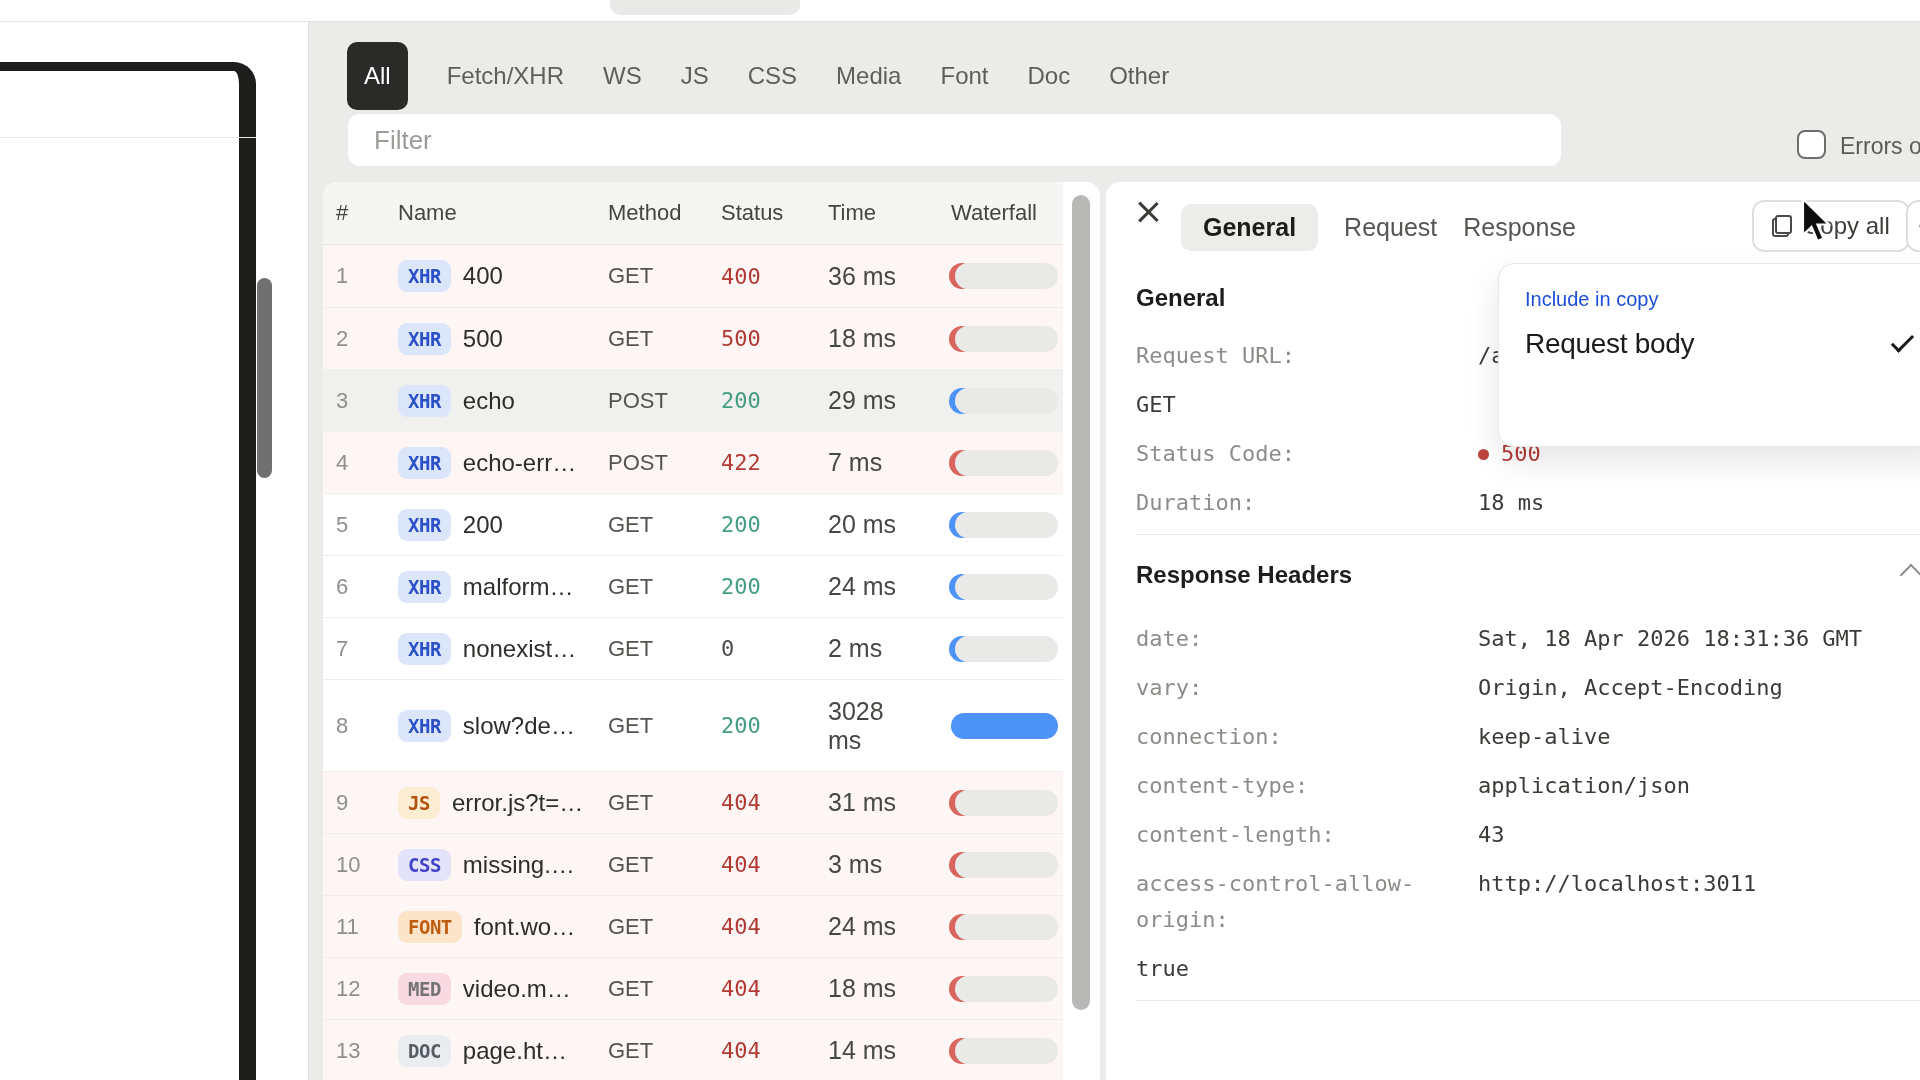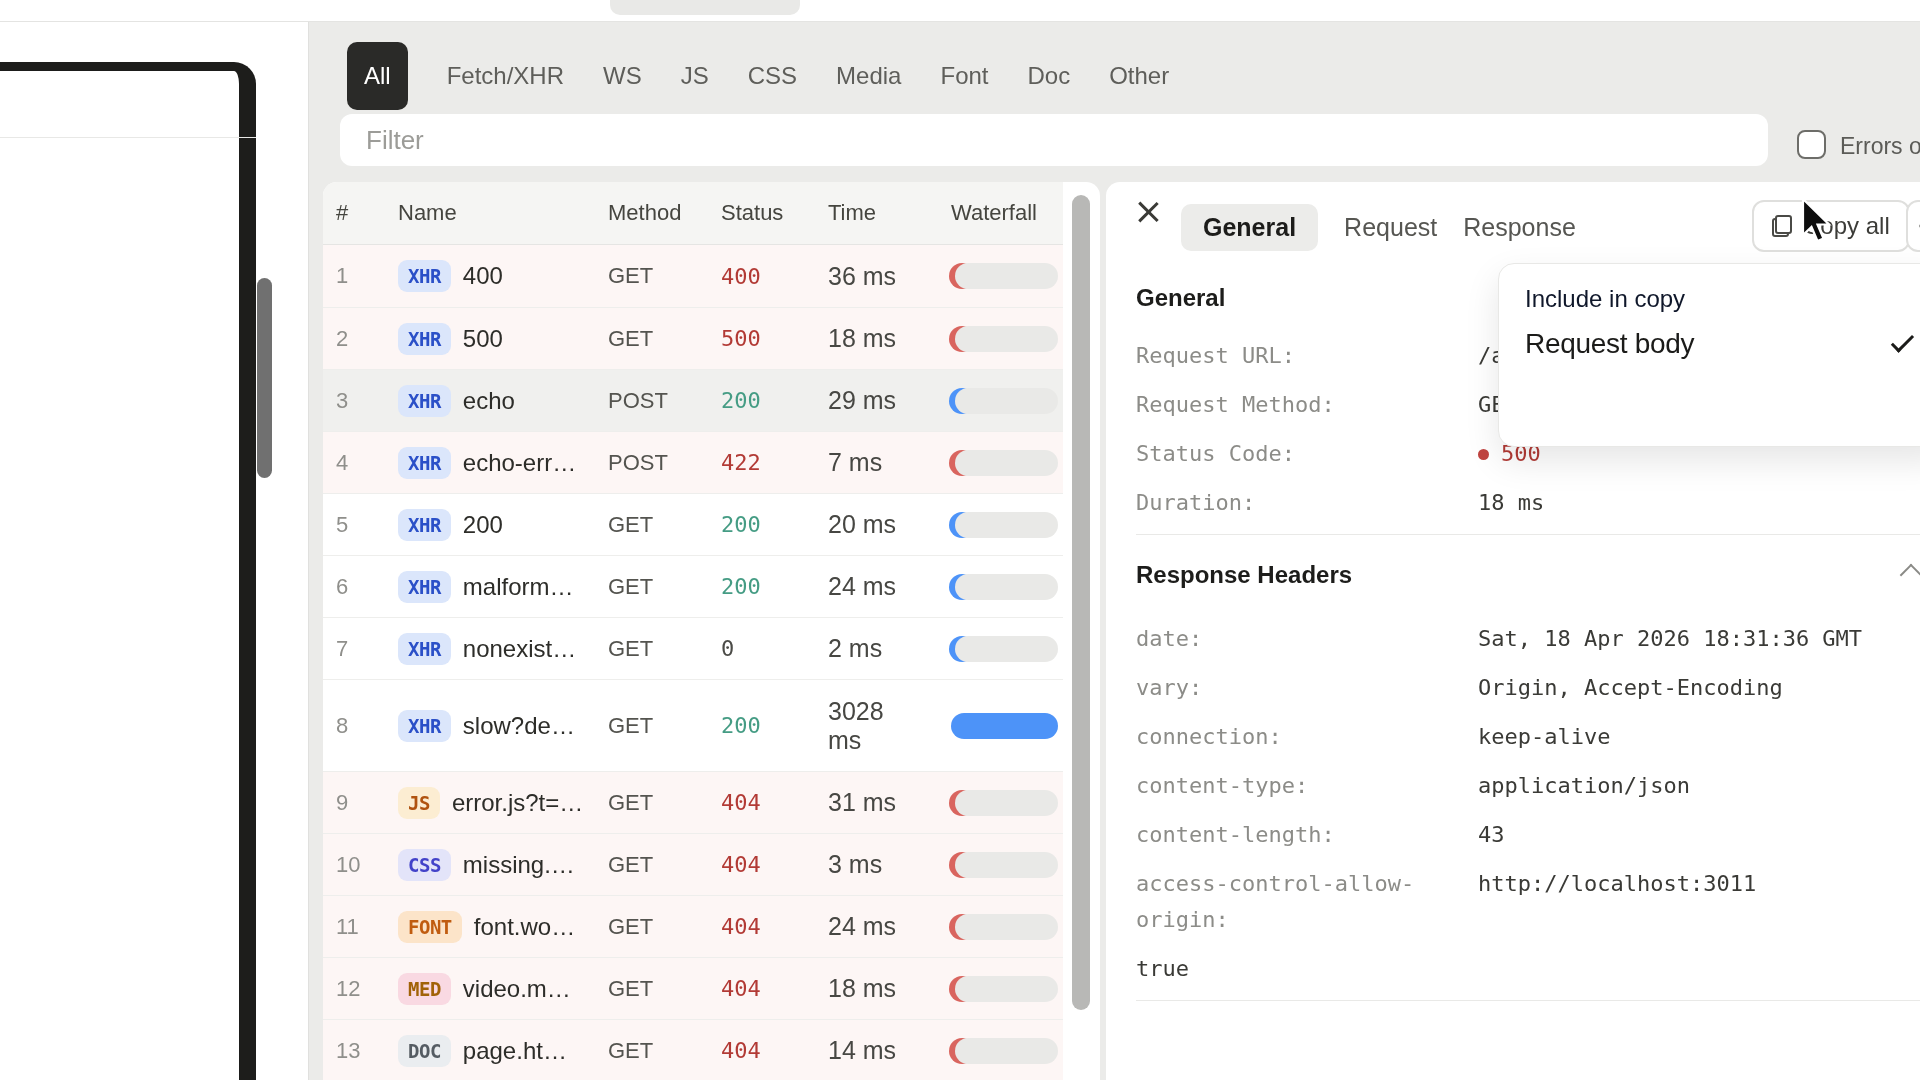--- a/index.html
+++ b/index.html
@@ -22,21 +22,21 @@
                      background:#e9e9e7; border-radius:0 0 10px 10px; }
   .dt-left-border { position:absolute; left:308px; top:22px; width:1px; height:1058px; background:#e0e0de; }
 
   
   .type-filters { position:absolute; left:347px; top:42px; display:flex; align-items:center; gap:39px;
                   font-size:24px; color:#5e5e5a; z-index:7; }
   .type-tab { padding:8px 0; cursor:default; white-space:nowrap; }
   .type-tab.active { background:#2a2a28; color:#fff; padding:20px 17px; border-radius:10px; }
 
   
-  .filter-input { position:absolute; left:340px; top:114px; width:1428px; height:52px;
+  .filter-input { position:absolute; left:348px; top:114px; width:1213px; height:52px;
                   background:#fff; border:none; border-radius:12px; padding:0 26px;
                   font-size:26px; font-family:"Liberation Sans",sans-serif; color:#3a3a36; outline:none; z-index:7; }
   .filter-input::placeholder { color:#9c9c98; }
   .errors-checkbox { position:absolute; left:1797px; top:130px; width:29px; height:29px;
                      border:2.5px solid #6d6d69; border-radius:8px; background:#fff; z-index:7; }
   .errors-label { position:absolute; left:1840px; top:133px; font-size:23px; color:#5b5b57;
                   white-space:nowrap; z-index:7; }
 
   
   .table-card { position:absolute; left:323px; top:182px; width:777px; height:898px;
@@ -104,21 +104,21 @@
                 margin:13px 12px 0 0; flex:none; }
   .v.red { color:#b23a35; }
   .divider { height:1px; background:#e9e9e7; margin-top:12px; }
   .rh-chevron { position:absolute; left:767px; top:6px; width:16px; height:16px;
                 border-left:2.5px solid #8a8a86; border-top:2.5px solid #8a8a86; transform:rotate(45deg); }
 
   
   .menu { position:absolute; left:1498px; top:263px; width:450px; height:184px; background:#fff;
           border:1px solid #e8e8e6; border-radius:16px; box-shadow:0 14px 34px rgba(0,0,0,.10);
           padding:16px 26px; z-index:40; }
-  .menu-title { font-size:24px; color:#0f172a; line-height:38px; }
+  .menu-title { font-size:20px; color:#1d4ed8; line-height:38px; }
   .menu-item { display:flex; align-items:center; justify-content:space-between; height:52px;
                font-size:28px; color:#1b1b19; letter-spacing:-0.3px; }
   .check-icon { width:22px; height:11px; border-left:3px solid #1b1b19; border-bottom:3px solid #1b1b19;
                 transform:rotate(-45deg) translateY(-5px); margin-right:4px; }
 
   
   .cursor { position:absolute; left:1800px; top:197px; z-index:100; }
 </style>
 </head>
 <body>
@@ -330,21 +330,21 @@
         <span class="c5">
           <div class="wf">
             <div class="wf-cap" style="background: rgb(217, 101, 95);"></div>
             <div class="wf-track"></div>
           </div>
         </span>
       </div>
       <div class="trow bg-error">
         <span class="c0 cell-num">12</span>
         <span class="c1">
-          <span class="badge" style="background: rgb(249, 217, 226); color: #a16207; text-align: right;">MED</span>
+          <span class="badge" style="background: rgb(249, 217, 226); color: #737373; text-align: right;">MED</span>
           <span class="nm">video.m…</span>
         </span>
         <span class="c2 cell-method">GET</span>
         <span class="c3 cell-status" style="color: rgb(178, 58, 53);">404</span>
         <span class="c4 cell-time"><span class="t-inner">18 ms</span></span>
         <span class="c5">
           <div class="wf">
             <div class="wf-cap" style="background: rgb(217, 101, 95);"></div>
             <div class="wf-track"></div>
           </div>
@@ -403,21 +403,20 @@
   <div class="panel-content">
     <div class="sec-heading h-general">General</div>
     <div id="general-rows">
         <div class="kv">
           <span class="k">Request URL:</span>
           <span class="v">
             <span>/a</span>
           </span>
         </div>
         <div class="kv">
-          <span class="k">Request Method:</span>
           <span class="v">
             <span>GET</span>
           </span>
         </div>
         <div class="kv">
           <span class="k">Status Code:</span>
           <span class="v red">
             <span class="status-dot"></span>
             <span>500</span>
           </span>

